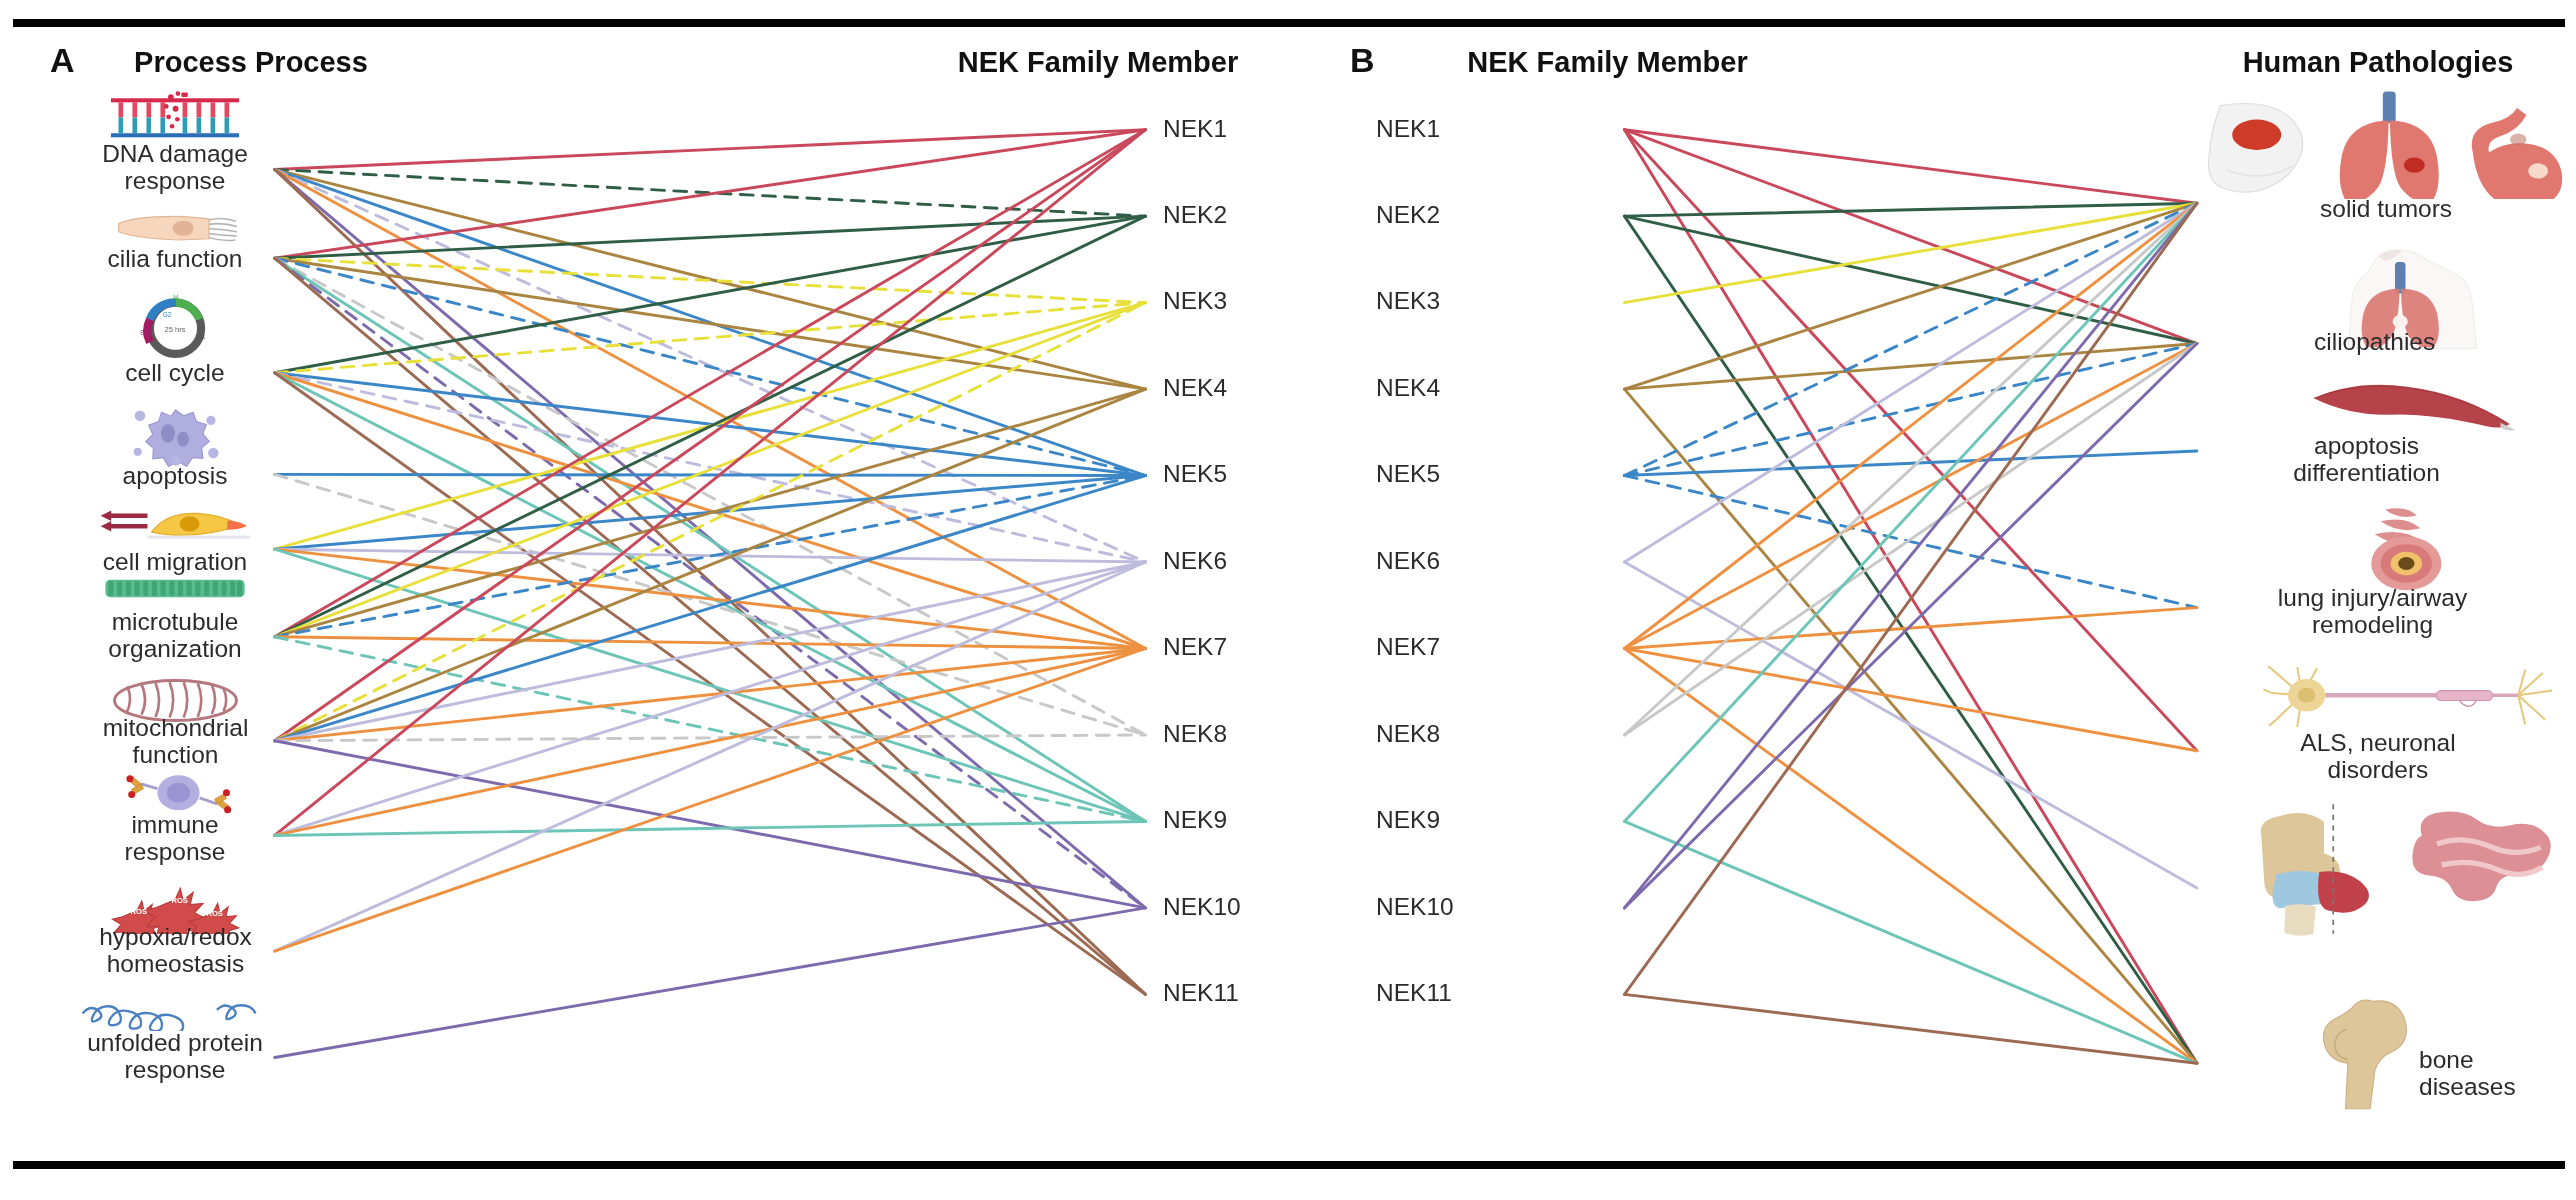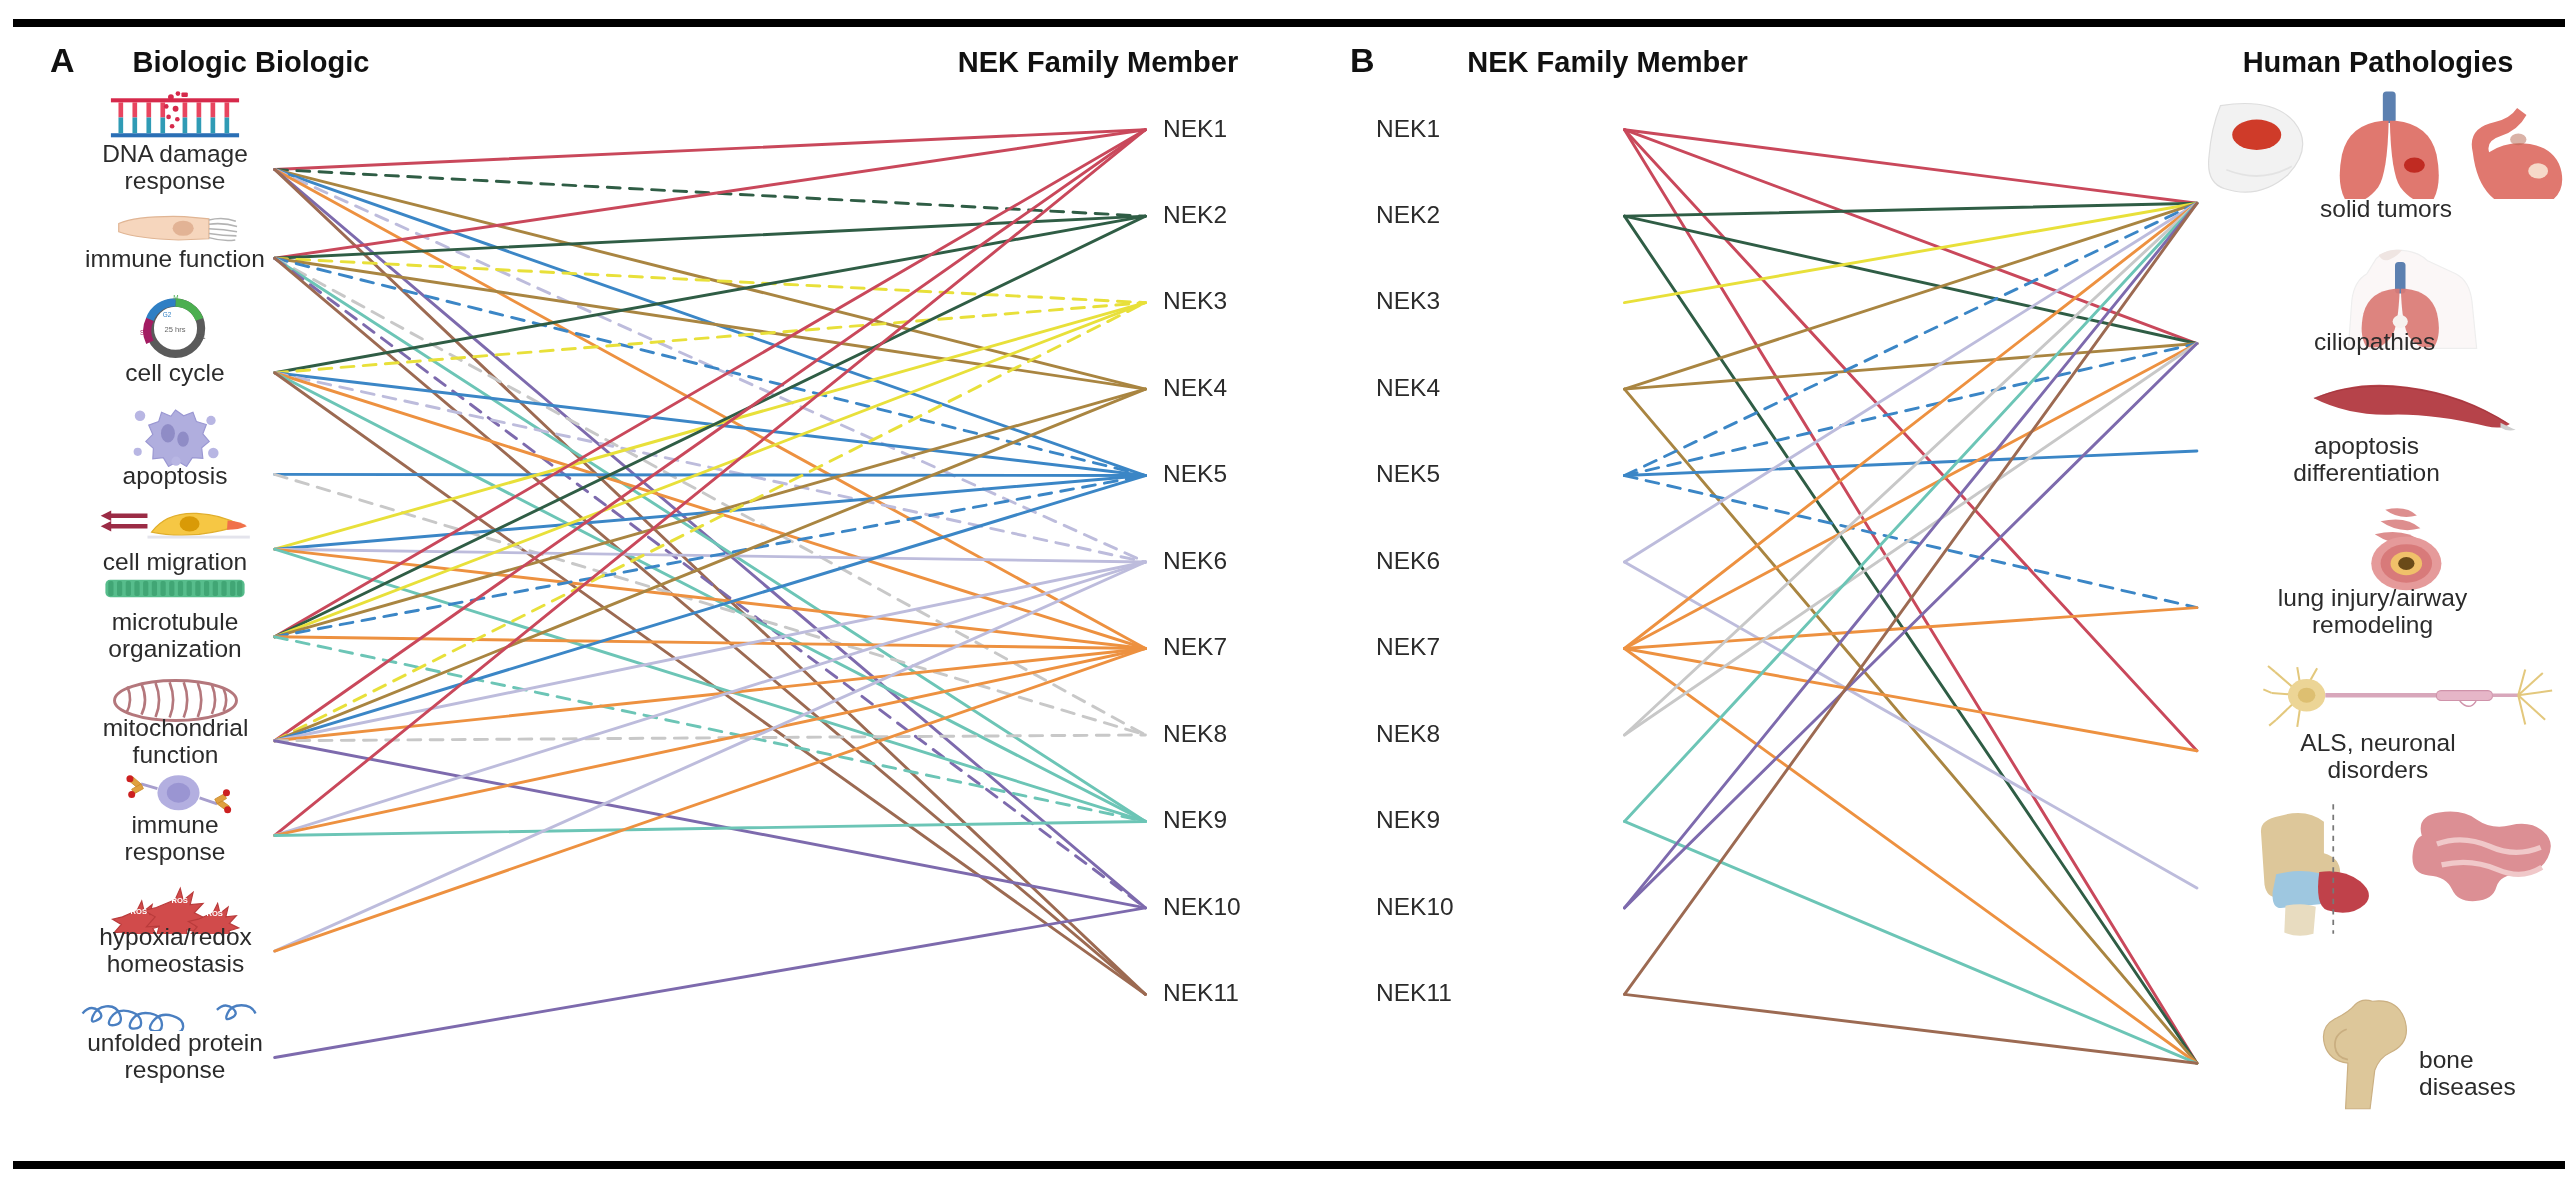--- a/index.html
+++ b/index.html
@@ -29,21 +29,21 @@
 <body>
 
 <div id="figure">
 
   <div class="frame-rule" id="rule-top"></div>
   <div class="frame-rule" id="rule-bottom"></div>
 
   <div class="panel" id="panel-a">
 
     <div class="panel-letter" style="left:50px;top:41px;">A</div>
-    <div class="col-heading" style="left:64px;top:46px;width:374px;">Biologic Biologic</div>
+    <div class="col-heading" style="left:64px;top:46px;width:374px;">Process Process</div>
     <div class="col-heading" style="left:917px;top:46px;width:362px;">NEK Family Member</div>
 
     <svg class="edges" id="edges-a" viewBox="0 0 2180 2054" preserveAspectRatio="none">
         <line x1="470" y1="290" x2="1960" y2="222" stroke="#c9485b" stroke-width="5" stroke-linecap="round"></line>
         <line x1="470" y1="290" x2="1960" y2="370" stroke="#2f5d45" stroke-width="5" stroke-dasharray="22 16" stroke-linecap="round"></line>
         <line x1="470" y1="290" x2="1960" y2="666" stroke="#a98541" stroke-width="5" stroke-linecap="round"></line>
         <line x1="470" y1="290" x2="1960" y2="814" stroke="#3b86c6" stroke-width="5" stroke-linecap="round"></line>
         <line x1="470" y1="290" x2="1960" y2="962" stroke="#bdbcdc" stroke-width="5" stroke-dasharray="22 16" stroke-linecap="round"></line>
         <line x1="470" y1="290" x2="1960" y2="1110" stroke="#ed9140" stroke-width="5" stroke-linecap="round"></line>
         <line x1="470" y1="290" x2="1960" y2="1554" stroke="#7d6aad" stroke-width="5" stroke-linecap="round"></line>
@@ -138,21 +138,21 @@
         <ellipse cx="118" cy="38" rx="18" ry="13" fill="#e2b395"></ellipse>
         <g stroke="#b3b3b3" stroke-width="2.6" fill="none">
           <path d="M162 24 q24 -6 46 2"></path>
             <path d="M162 31 q26 -3 48 4"></path>
           <path d="M162 39 q26 1 48 5"></path>
             <path d="M162 47 q25 4 47 4"></path>
           <path d="M162 54 q24 7 45 4"></path>
         </g>
       </svg>
     </div>
-    <div class="node-label center-al" style="left:58px;top:245px;width:234px;"><span style="white-space:pre-line;">immune function</span></div>
+    <div class="node-label center-al" style="left:58px;top:245px;width:234px;"><span style="white-space:pre-line;">cilia function</span></div>
 
     <div class="bioicon" style="left:126px;top:292px;">
       <svg width="99" height="73" viewBox="0 0 170 125">
         <circle cx="85" cy="62" r="44" fill="none" stroke="#5a5a5a" stroke-width="14"></circle>
         <path d="M85 18 A44 44 0 0 1 126 47" fill="none" stroke="#4caf50" stroke-width="14"></path>
         <path d="M41 47 A44 44 0 0 1 85 18" fill="none" stroke="#2f7fc4" stroke-width="14"></path>
         <path d="M41 86 A44 44 0 0 1 41 47" fill="none" stroke="#a31b62" stroke-width="14"></path>
         <text x="63" y="43" font-size="11" fill="#2f7fc4" font-family="Liberation Sans, sans-serif">G2</text>
         <text x="81" y="14" font-size="11" fill="#4caf50" font-family="Liberation Sans, sans-serif">M</text>
         <text x="24" y="74" font-size="11" fill="#a31b62" font-family="Liberation Sans, sans-serif">S</text>

